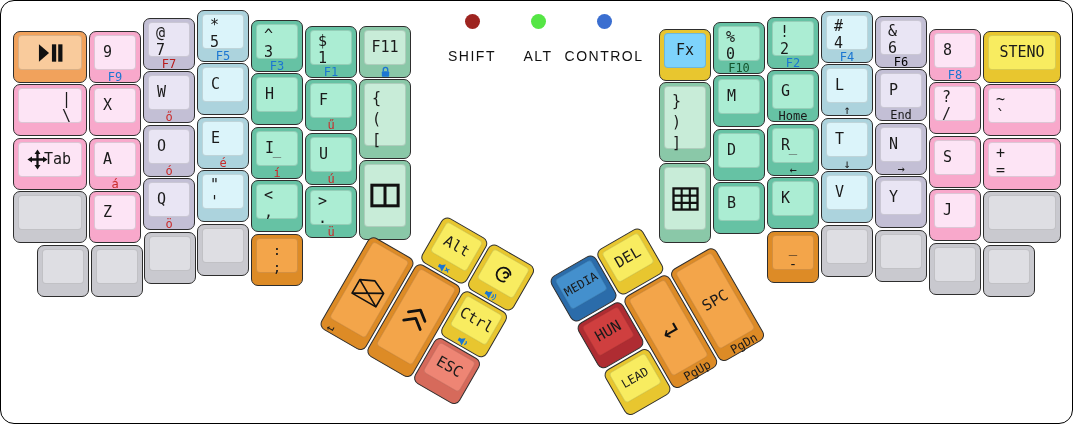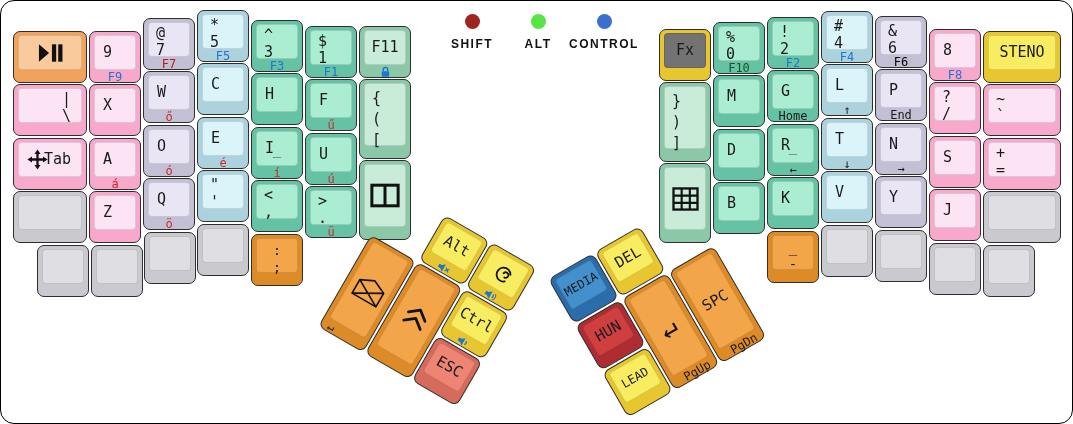--- a/index.html
+++ b/index.html
@@ -71,23 +71,23 @@
     position:absolute;
     width:162px;height:162px;
     transform-origin:0 0;
   }
   .indicator{position:absolute;width:80px;text-align:center;}
   .indicator .dot{
     width:15px;height:15px;border-radius:50%;
     margin:0 auto;
   }
   .indicator .ilabel{
-    margin-top:8px;
+    margin-top:19px;
     font-family:"Liberation Sans", sans-serif;
-    font-size:12px;font-weight:bold;letter-spacing:1.5px;
+    font-size:14px;font-weight:normal;letter-spacing:1.5px;
     color:#111;
   }
 </style>
 </head>
 <body>
 
 <div id="canvas">
   <div id="board">
       <div class="key" style="left: 12px; top: 30px; width: 74px; height: 52px; background: rgb(241, 162, 92);">
         <div class="keytop" style="background: rgb(249, 203, 156);">
@@ -277,21 +277,21 @@
       </div>
       <div class="key" style="left: 196px; top: 223px; width: 52px; height: 52px; background: rgb(201, 201, 207);">
         <div class="keytop" style="background: rgb(222, 222, 227);"></div>
       </div>
       <div class="key" style="left: 250px; top: 233px; width: 52px; height: 52px; background: rgb(221, 139, 38);">
         <div class="keytop" style="background: rgb(243, 165, 74);">
           <div class="legend cpair"><div>:</div><div>;</div></div>
         </div>
       </div>
       <div class="key" style="left: 658px; top: 28px; width: 52px; height: 52px; background: rgb(232, 198, 47);">
-        <div class="keytop" style="background: #737373; padding-left: 37px;">
+        <div class="keytop" style="background: #7dd3fc; padding-left: 37px;">
           <div class="legend cstack"><div>Fx</div></div>
         </div>
       </div>
       <div class="key" style="left: 658px; top: 81px; width: 52px; height: 80px; background: rgb(138, 200, 168);">
         <div class="keytop" style="background: rgb(200, 236, 216);">
           <div class="legend triple"><div>}</div><div>)</div><div>]</div></div>
         </div>
       </div>
       <div class="key" style="left: 658px; top: 162px; width: 52px; height: 80px; background: rgb(138, 200, 168);">
         <div class="keytop" style="background: rgb(200, 236, 216);">

